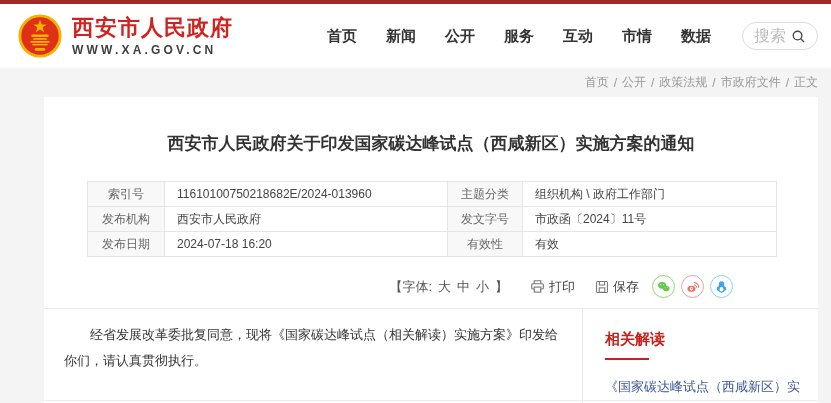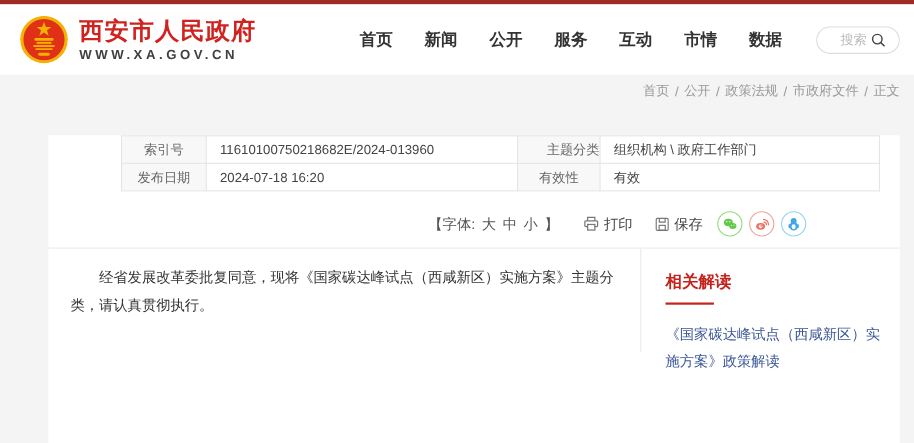--- a/index.html
+++ b/index.html
@@ -13,35 +13,35 @@
   .site-header{height:64px;background:#fff;display:flex;align-items:center;
     padding:0 13px 0 17px;box-sizing:border-box;}
   .logo{display:flex;align-items:center;gap:9px;cursor:pointer;}
   .logo-text{display:flex;flex-direction:column;}
   .logo-name{font-size:22px;font-weight:bold;color:#d0231f;letter-spacing:1px;line-height:24px;}
   .logo-url{font-size:12px;font-weight:bold;color:#404040;letter-spacing:3.2px;margin-top:3px;}
   .main-nav{margin-left:auto;display:flex;align-items:center;gap:29px;}
   .nav-link{font-size:15px;font-weight:bold;color:#333;cursor:pointer;white-space:nowrap;}
   .search-box{display:flex;align-items:center;border:1px solid #ddd;border-radius:14px;
     padding:4px 11px;gap:3px;margin-left:2px;background:#fff;cursor:text;}
-  .search-input{border:none;outline:none;width:34px;font-size:12px;color:#333;padding:0;
-    font-family:inherit;background:transparent;text-align:right;}
+  .search-input{border:none;outline:none;width:34px;font-size:16px;color:#333;padding:0;
+    font-family:inherit;background:transparent;}
   .search-input::placeholder{color:#bbb;}
   
   .breadcrumb-bar{height:29px;display:flex;align-items:center;justify-content:flex-end;
     padding-right:13px;font-size:12px;color:#999;gap:5px;}
   .crumb{cursor:pointer;}
   
   .card{margin-left:44px;width:774px;height:306px;background:#fff;box-sizing:border-box;position:relative;}
   .article-title{padding-top:35px;text-align:center;font-size:17px;font-weight:bold;color:#333;}
-  .meta-table{border-collapse:collapse;margin:26px 0 0 66px;font-size:12px;table-layout:fixed;width:661px;}
+  .meta-table{border-collapse:collapse;margin:26px 0 0 43px;font-size:12px;table-layout:fixed;width:661px;}
   .meta-table td{border:1px solid #e5e5e5;height:24px;padding:0;overflow:hidden;white-space:nowrap;}
   .meta-label{background:#f8f8f8;color:#666;text-align:center;}
   .meta-value{color:#444;padding-left:12px !important;}
-  .w-l1{width:76px;} .w-v1{width:270px;} .w-l2{width:74px;text-align:right;} .w-v2{width:241px;}
+  .w-l1{width:76px;} .w-v1{width:270px;} .w-l2{width:74px;} .w-v2{width:241px;}
   
   .toolbar{display:flex;align-items:center;justify-content:flex-end;
     padding:18px 85px 10px 0;font-size:13px;color:#555;}
   .font-controls{display:flex;align-items:flex-start;gap:6px;}
   .font-size-btn{cursor:pointer;}
   .tool-btn{display:flex;align-items:center;gap:4px;cursor:pointer;color:#444;font-family:Liberation Serif, serif;}
   .print-btn{margin-left:22px;}
   .save-btn{margin-left:20px;}
   .share-group{display:flex;align-items:center;gap:6px;margin-left:13px;}
   .share-circle{width:21px;height:21px;border-radius:50%;display:flex;align-items:center;
@@ -112,28 +112,35 @@
   <span class="crumb">公开</span>
   <span>/</span>
   <span class="crumb">政策法规</span>
   <span>/</span>
   <span class="crumb">市政府文件</span>
   <span>/</span>
   <span class="crumb">正文</span>
 </div>
 
 <main class="card">
+  <h1 class="article-title" style="margin:0;">西安市人民政府关于印发国家碳达峰试点（西咸新区）实施方案的通知</h1>
 
   <table class="meta-table">
     <tbody>
         <tr>
       <td class="meta-label w-l1">索引号</td>
       <td class="meta-value w-v1">11610100750218682E/2024-013960</td>
       <td class="meta-label w-l2">主题分类</td>
       <td class="meta-value w-v2">组织机构 \ 政府工作部门</td>
+    </tr>
+    <tr>
+      <td class="meta-label">发布机构</td>
+      <td class="meta-value">西安市人民政府</td>
+      <td class="meta-label">发文字号</td>
+      <td class="meta-value">市政函〔2024〕11号</td>
     </tr>
     <tr>
       <td class="meta-label">发布日期</td>
       <td class="meta-value">2024-07-18 16:20</td>
       <td class="meta-label">有效性</td>
       <td class="meta-value">有效</td>
     </tr>
   </tbody>
     </table>
 
@@ -200,21 +207,21 @@
           </svg>
         </span>
       </span>
     </span>
   </div>
 
   <hr class="hr-divider">
 
   <div class="content-row">
     <div class="article-body">
-      <p class="para-indent">经省发展改革委批复同意，现将《国家碳达峰试点（西咸新区）实施方案》主题分类，请认真贯彻执行。</p>
+      <p class="para-indent">经省发展改革委批复同意，现将《国家碳达峰试点（相关解读）实施方案》印发给你们，请认真贯彻执行。</p>
     </div>
     <aside class="related">
       <div class="related-title">相关解读</div>
       <div class="red-underline"></div>
       <span class="related-link">《国家碳达峰试点（西咸新区）实施方案》政策解读</span>
     </aside>
   </div>
 
   <div class="bottom-line"></div>
 </main>

